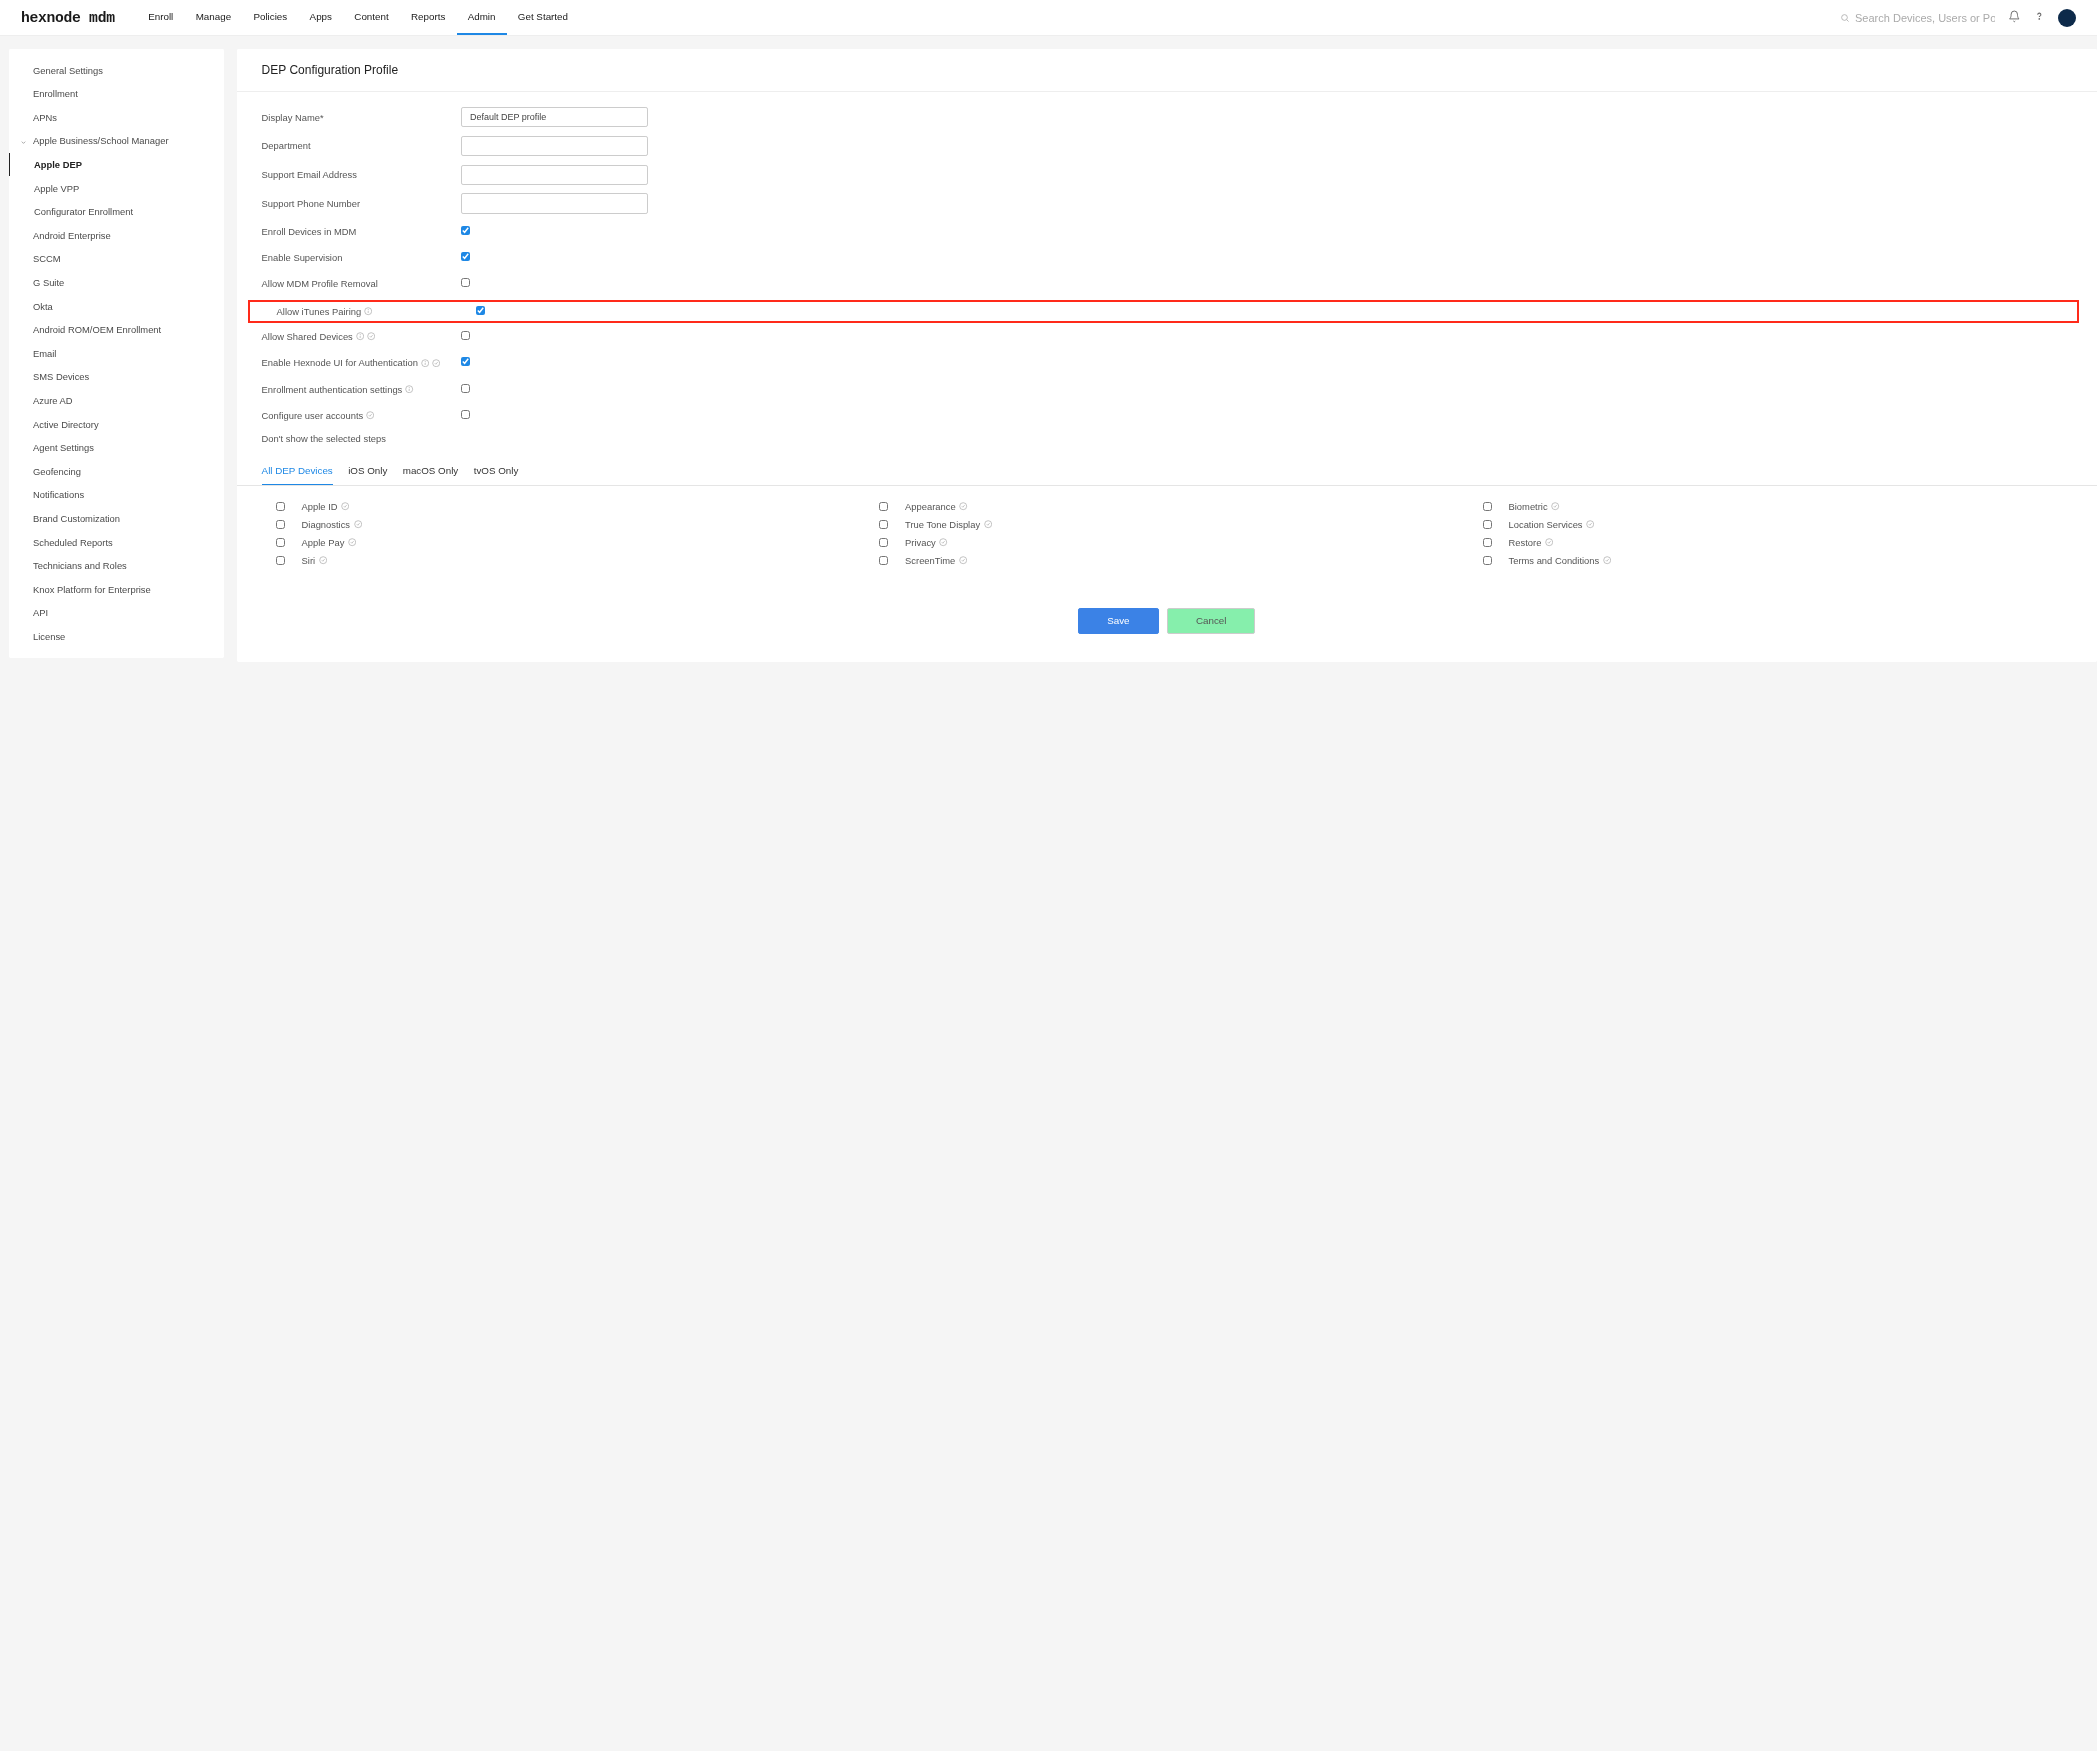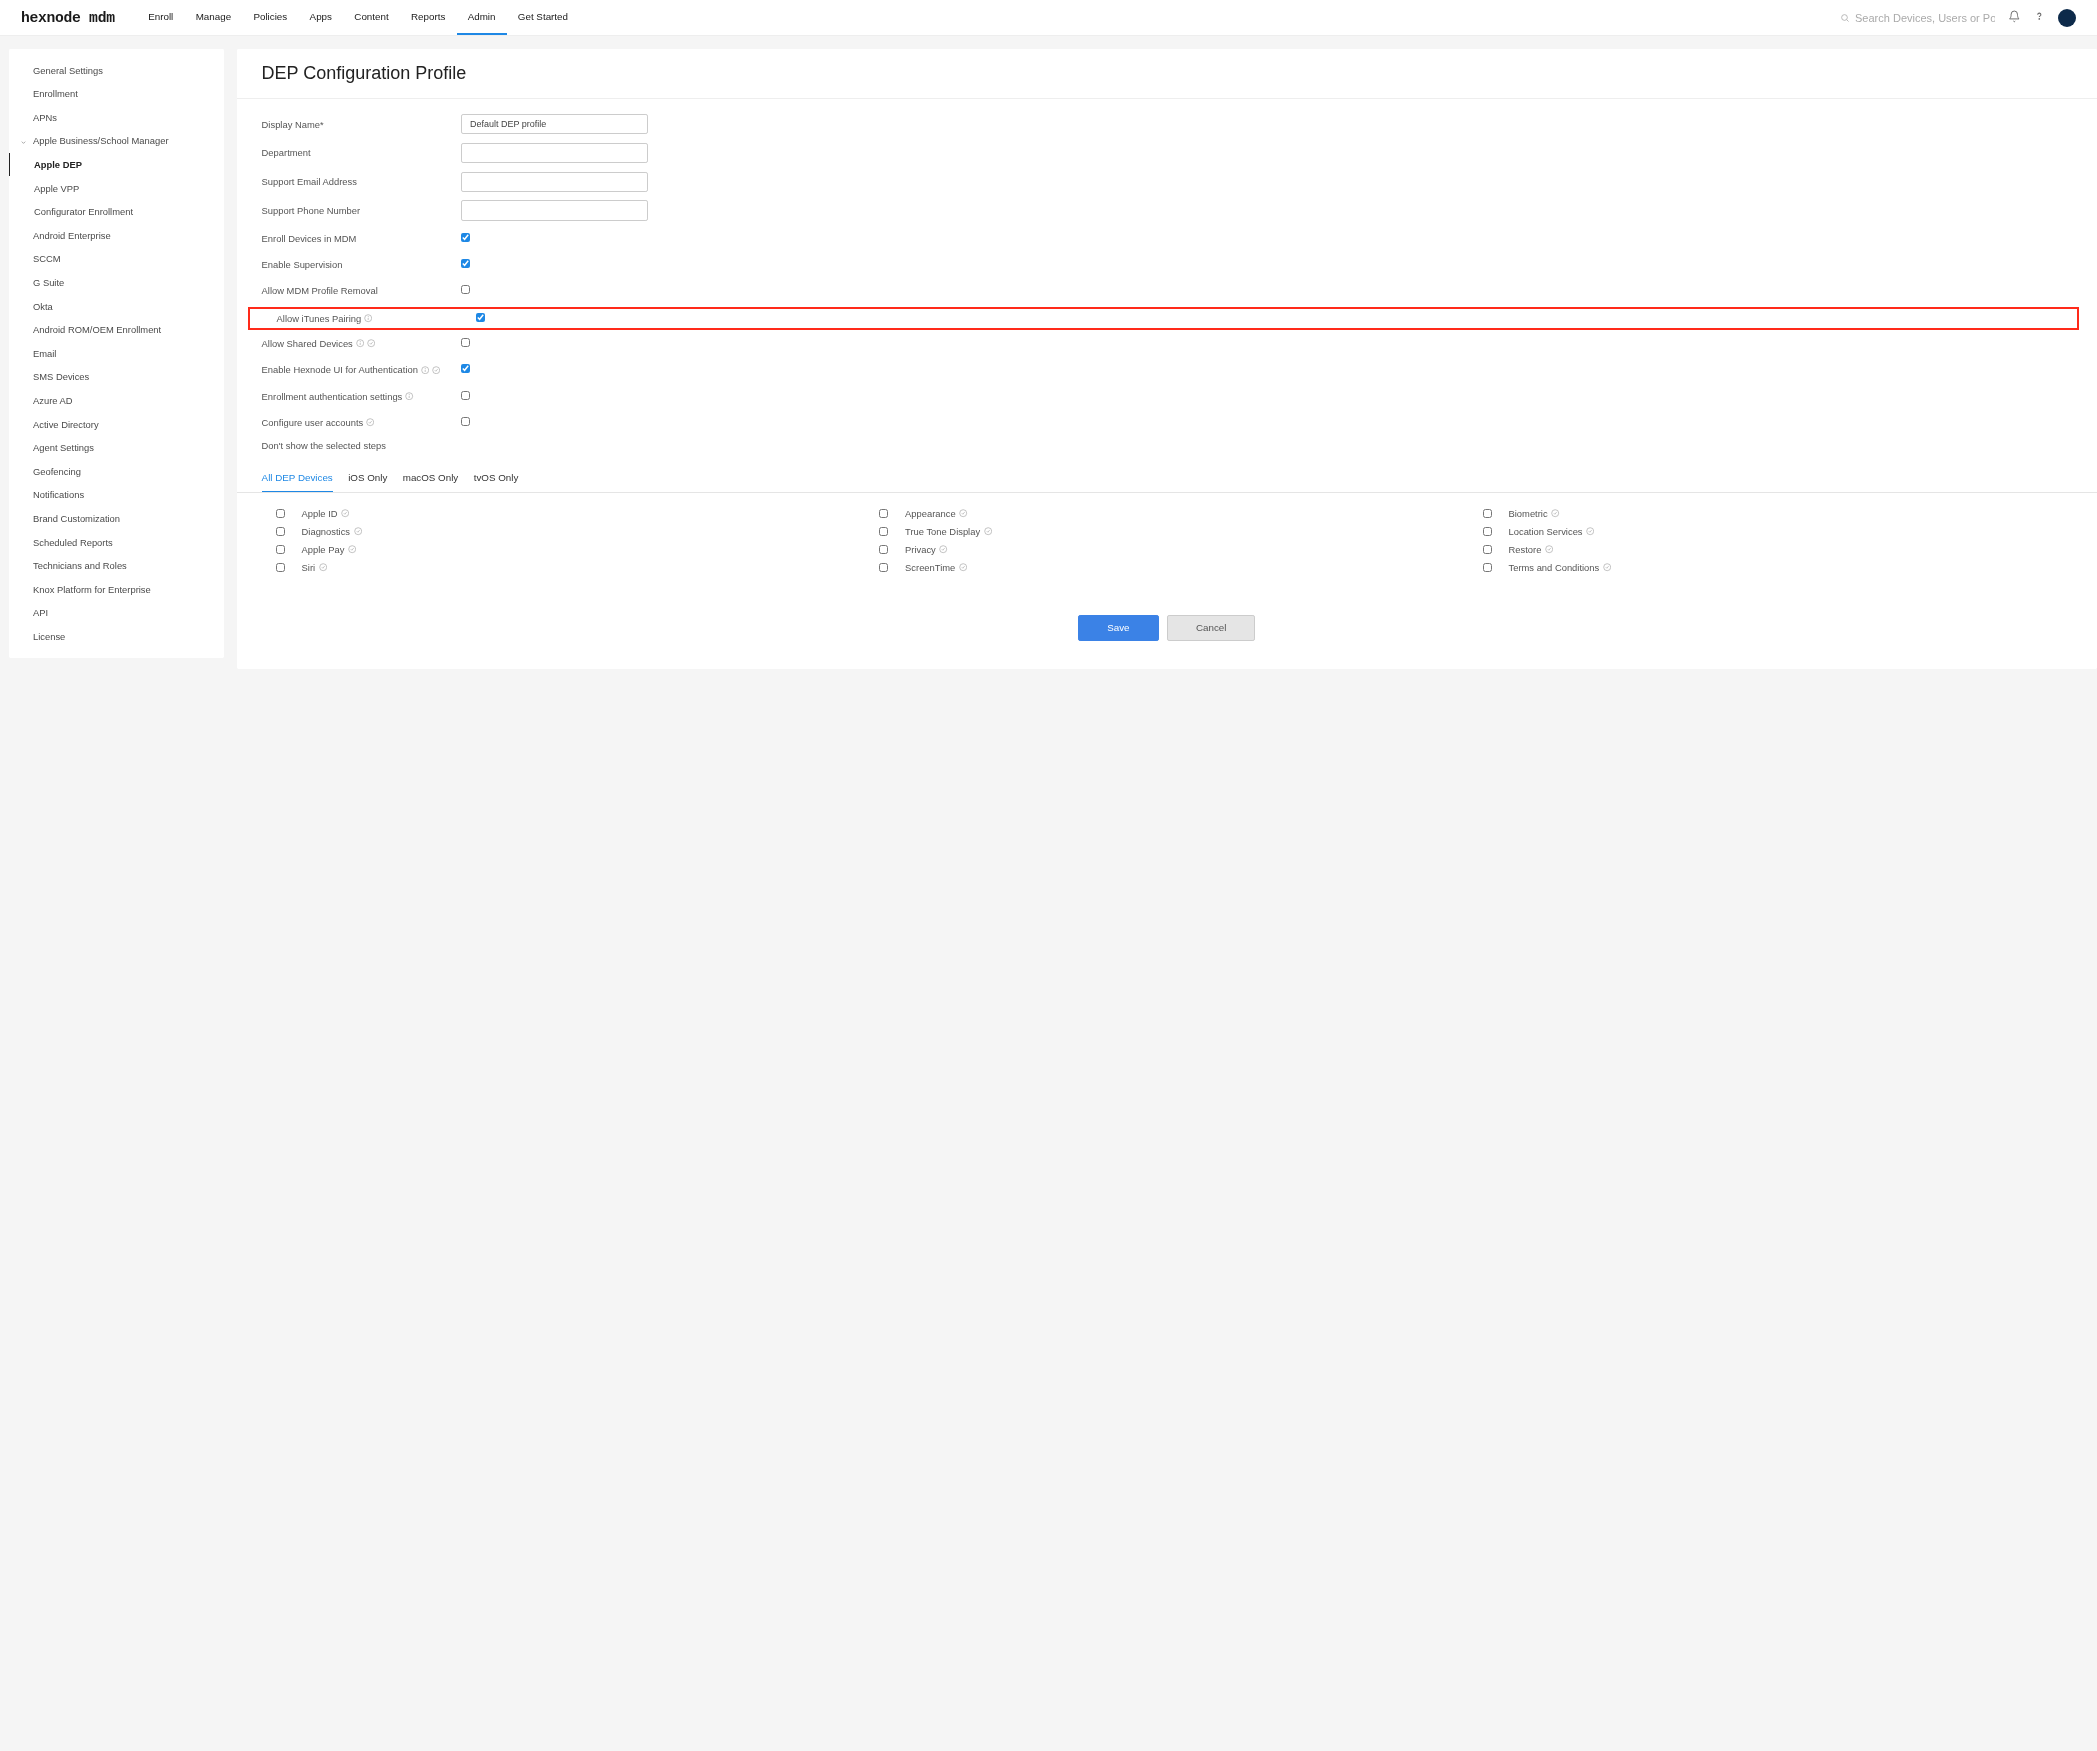--- a/index.html
+++ b/index.html
@@ -115,21 +115,21 @@
 
     
     .main {
       flex: 1;
       background: #fff;
       border-radius: 1.4px;
       min-height: 594px;
       padding-bottom: 28px;
     }
     .page-title {
-      font-size: 18px;
+      font-size: 12px;
       font-weight: 500;
       color: #222;
       padding: 14px 25px;
     }
     .form-area {
       border-top: 0.7px solid #eee;
       padding: 15.4px 25px 0 25px;
     }
     .form-row {
       display: flex;
@@ -238,21 +238,21 @@
       font-size: 9.8px;
       cursor: pointer;
       border: 0.7px solid transparent;
     }
     .btn-primary {
       background: #3b82e6;
       color: #fff;
       border-color: #3b82e6;
     }
     .btn-secondary {
-      background: #e5e5e5;
+      background: #86efac;
       color: #555;
       border-color: #ccc;
     }
   </style>
 </head>
 <body>
 
 <div class="header">
   <div class="logo">hexnode mdm</div>
   <div class="nav" id="top-nav">

